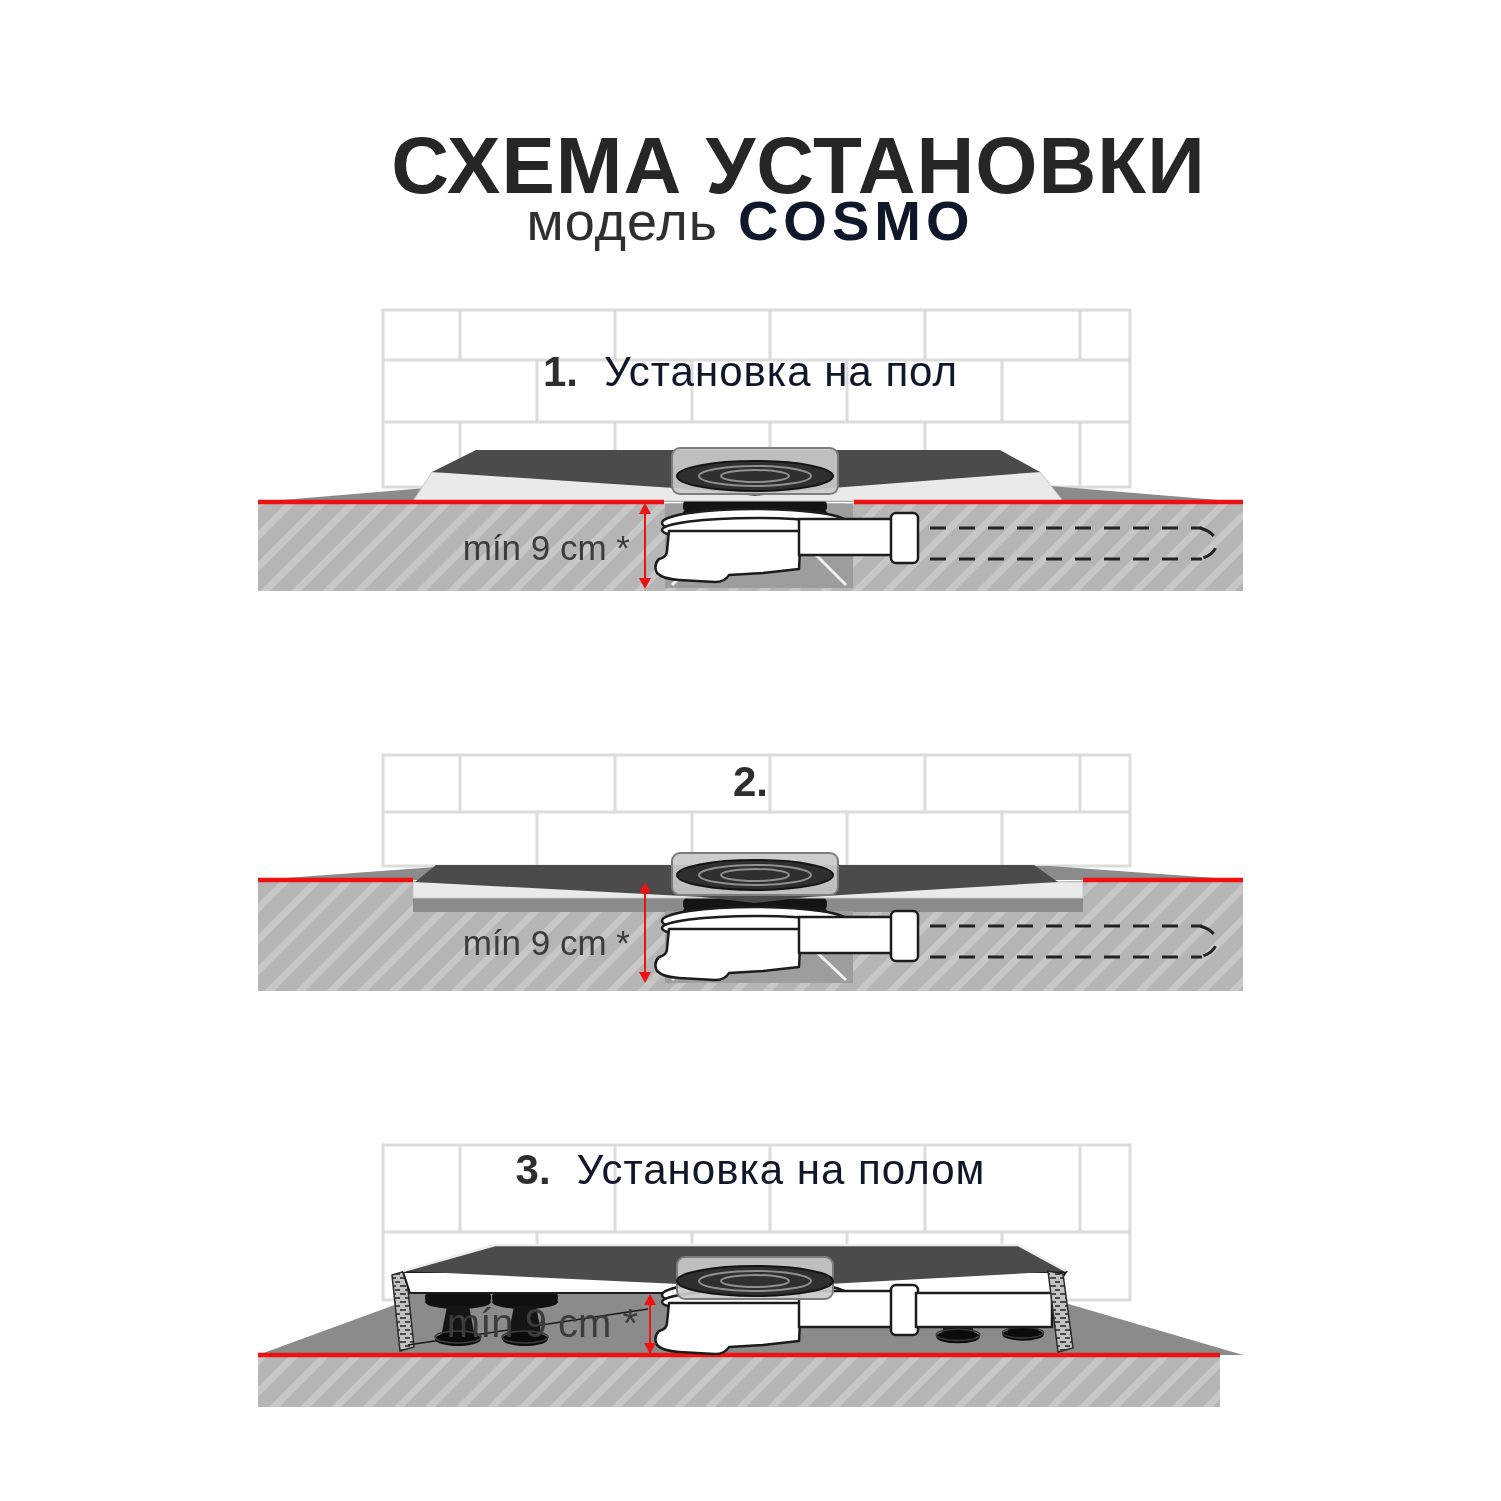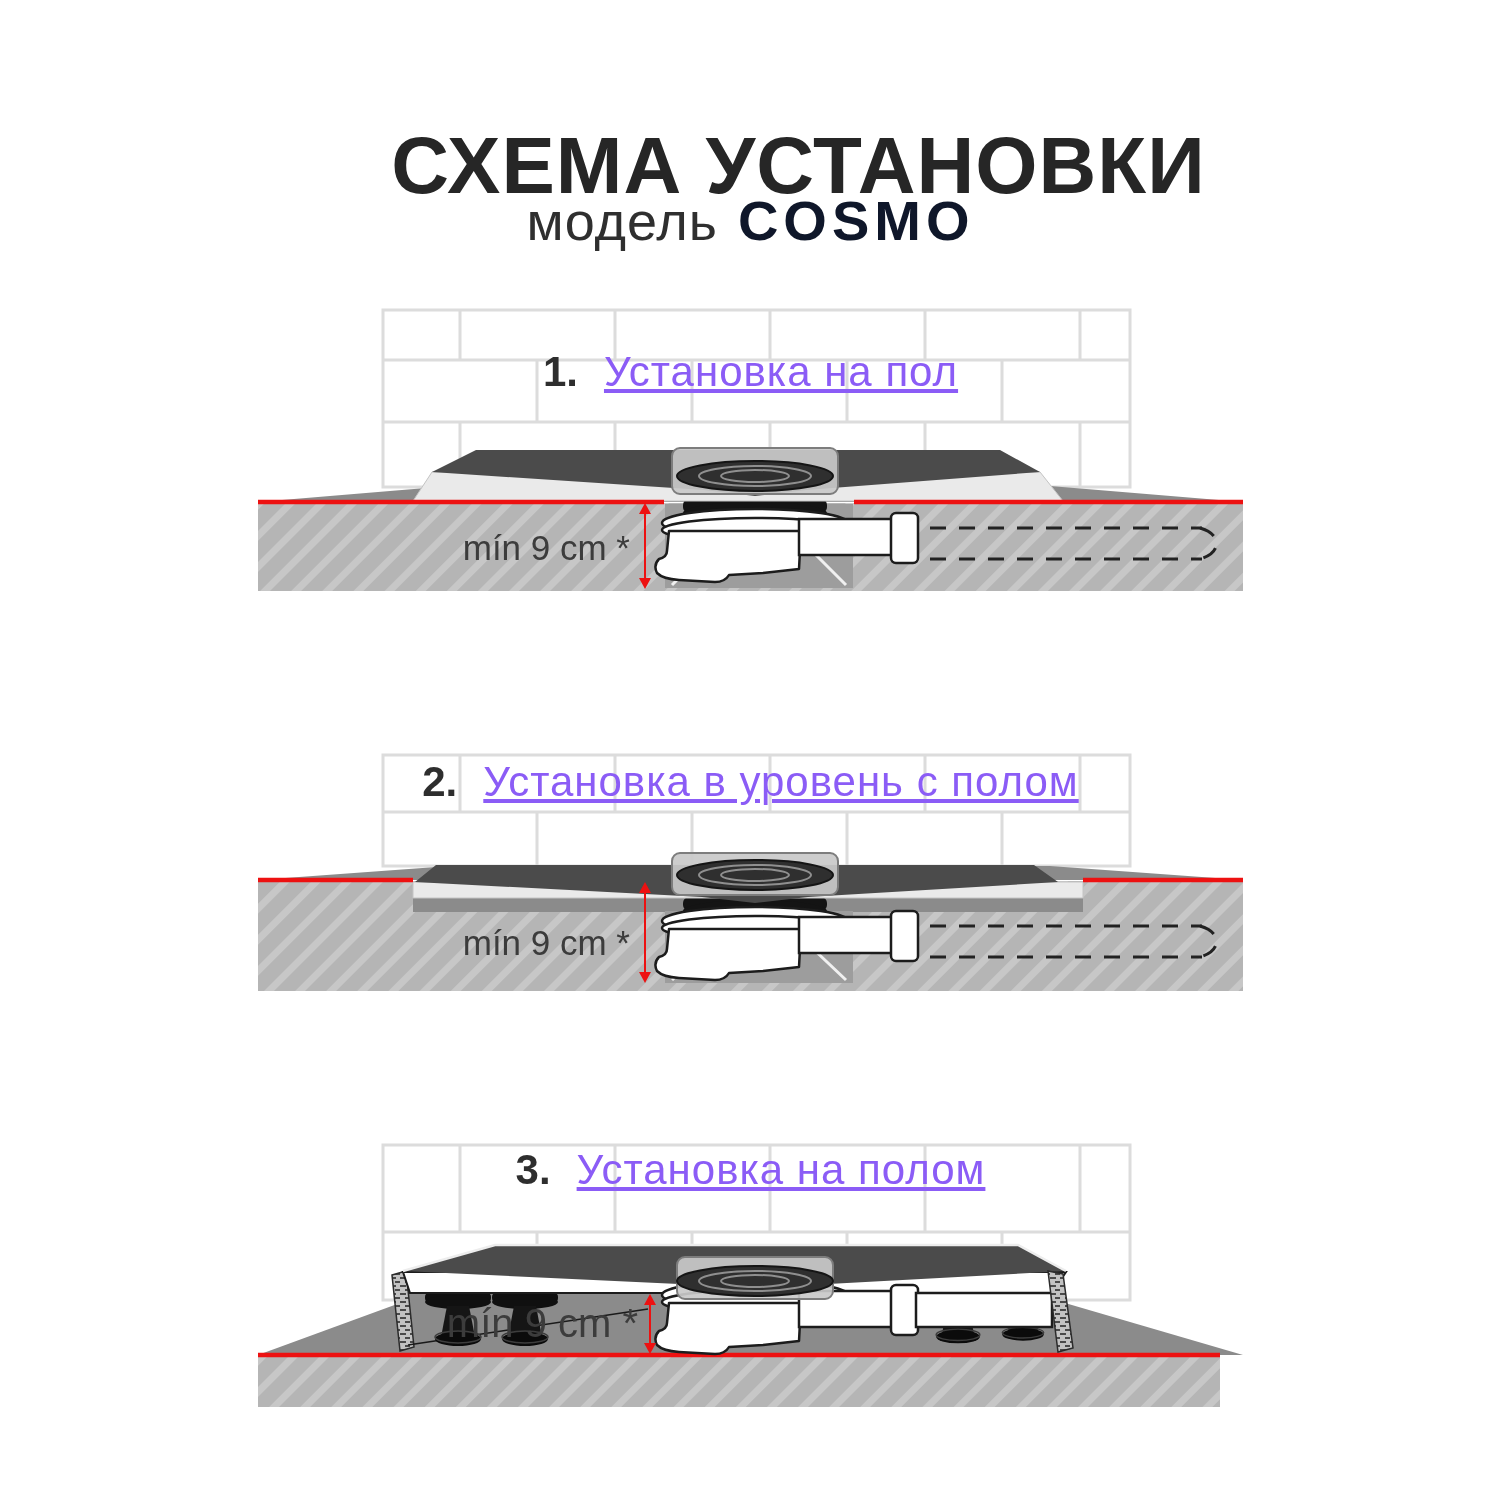--- a/index.html
+++ b/index.html
@@ -7,21 +7,21 @@
           font-family:"Liberation Sans",sans-serif;}
   .page-title{position:absolute;top:66px;left:0;width:100%;text-align:center;
               font-size:80px;font-weight:800;letter-spacing:1px;color:#262626;margin-left:48px;}
   .subtitle{position:absolute;top:188px;left:0;width:100%;display:flex;
             justify-content:center;align-items:baseline;gap:20px;}
   .model-label{font-size:54px;font-weight:400;color:#2f2f2f;letter-spacing:1px;}
   .model-name{font-size:56px;font-weight:800;letter-spacing:5px;color:#0f172a;}
   .sec-heading{position:absolute;left:0;width:100%;display:flex;justify-content:center;
                align-items:baseline;gap:26px;font-size:42px;color:#3f3f3f;z-index:5;}
   .sec-num{font-weight:600;color:#2e2e2e;}
-  .sec-title{letter-spacing:1px;color:#8b5cf6;text-decoration:underline;}
+  .sec-title{letter-spacing:1px;color:#0f172a;}
   .diag{position:absolute;left:240px;}
   svg text{font-family:"Liberation Sans",sans-serif;}
   .dim-label{font-size:35px;fill:#3c3c3c;}
   .dim-label-lg{font-size:40px;fill:#3c3c3c;}
 </style>
 </head>
 <body>
 
 <div class="canvas">
 
@@ -182,21 +182,20 @@
     <span class="model-name">COSMO</span>
   </div>
 
   <div class="sec-heading" style="top:348px">
     <span class="sec-num">1.</span>
     <span class="sec-title">Установка на пол</span>
   </div>
 
   <div class="sec-heading" style="top:758px">
     <span class="sec-num">2.</span>
-    <span class="sec-title">Установка в уровень с полом</span>
   </div>
 
   <div class="sec-heading" style="top:1146px">
     <span class="sec-num">3.</span>
     <span class="sec-title">Установка на полом</span>
   </div>
 
 </div>
 
 </body></html>

